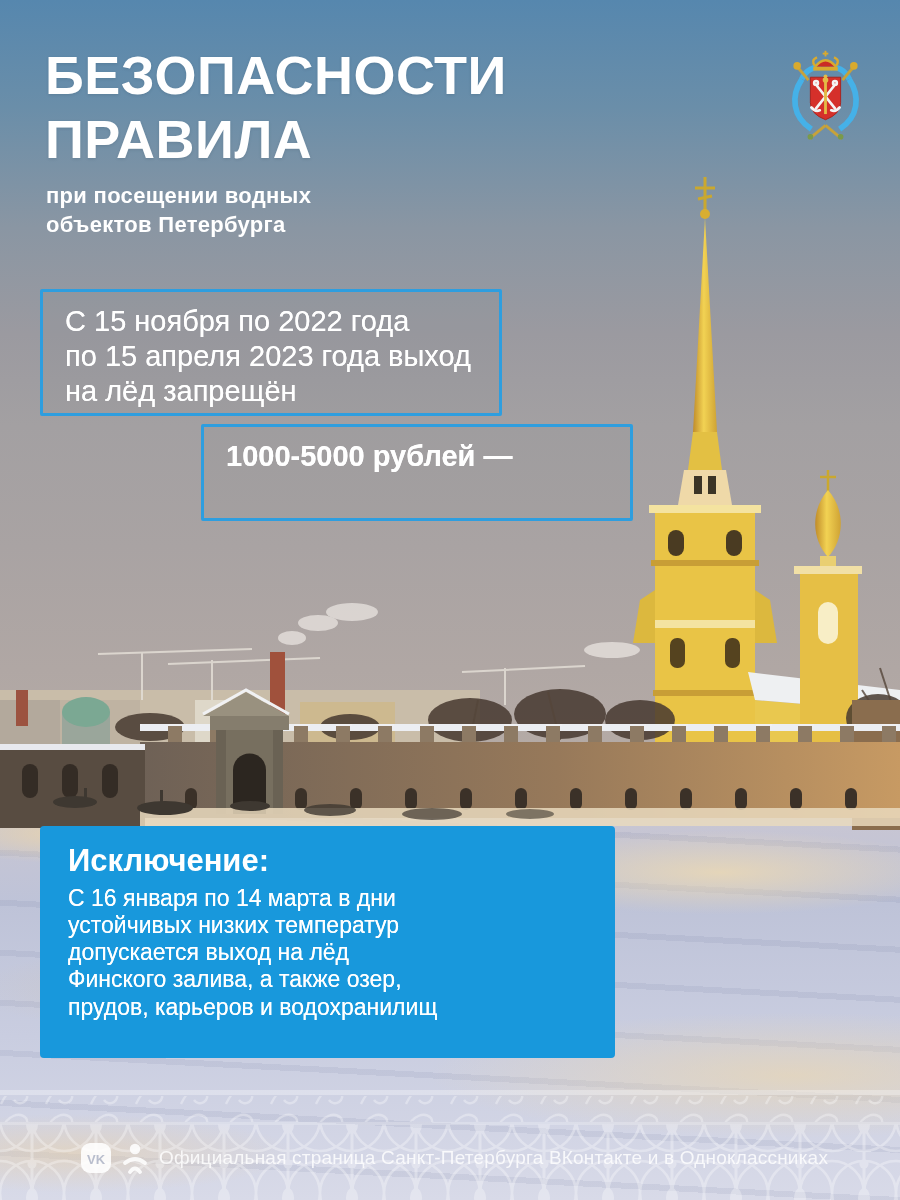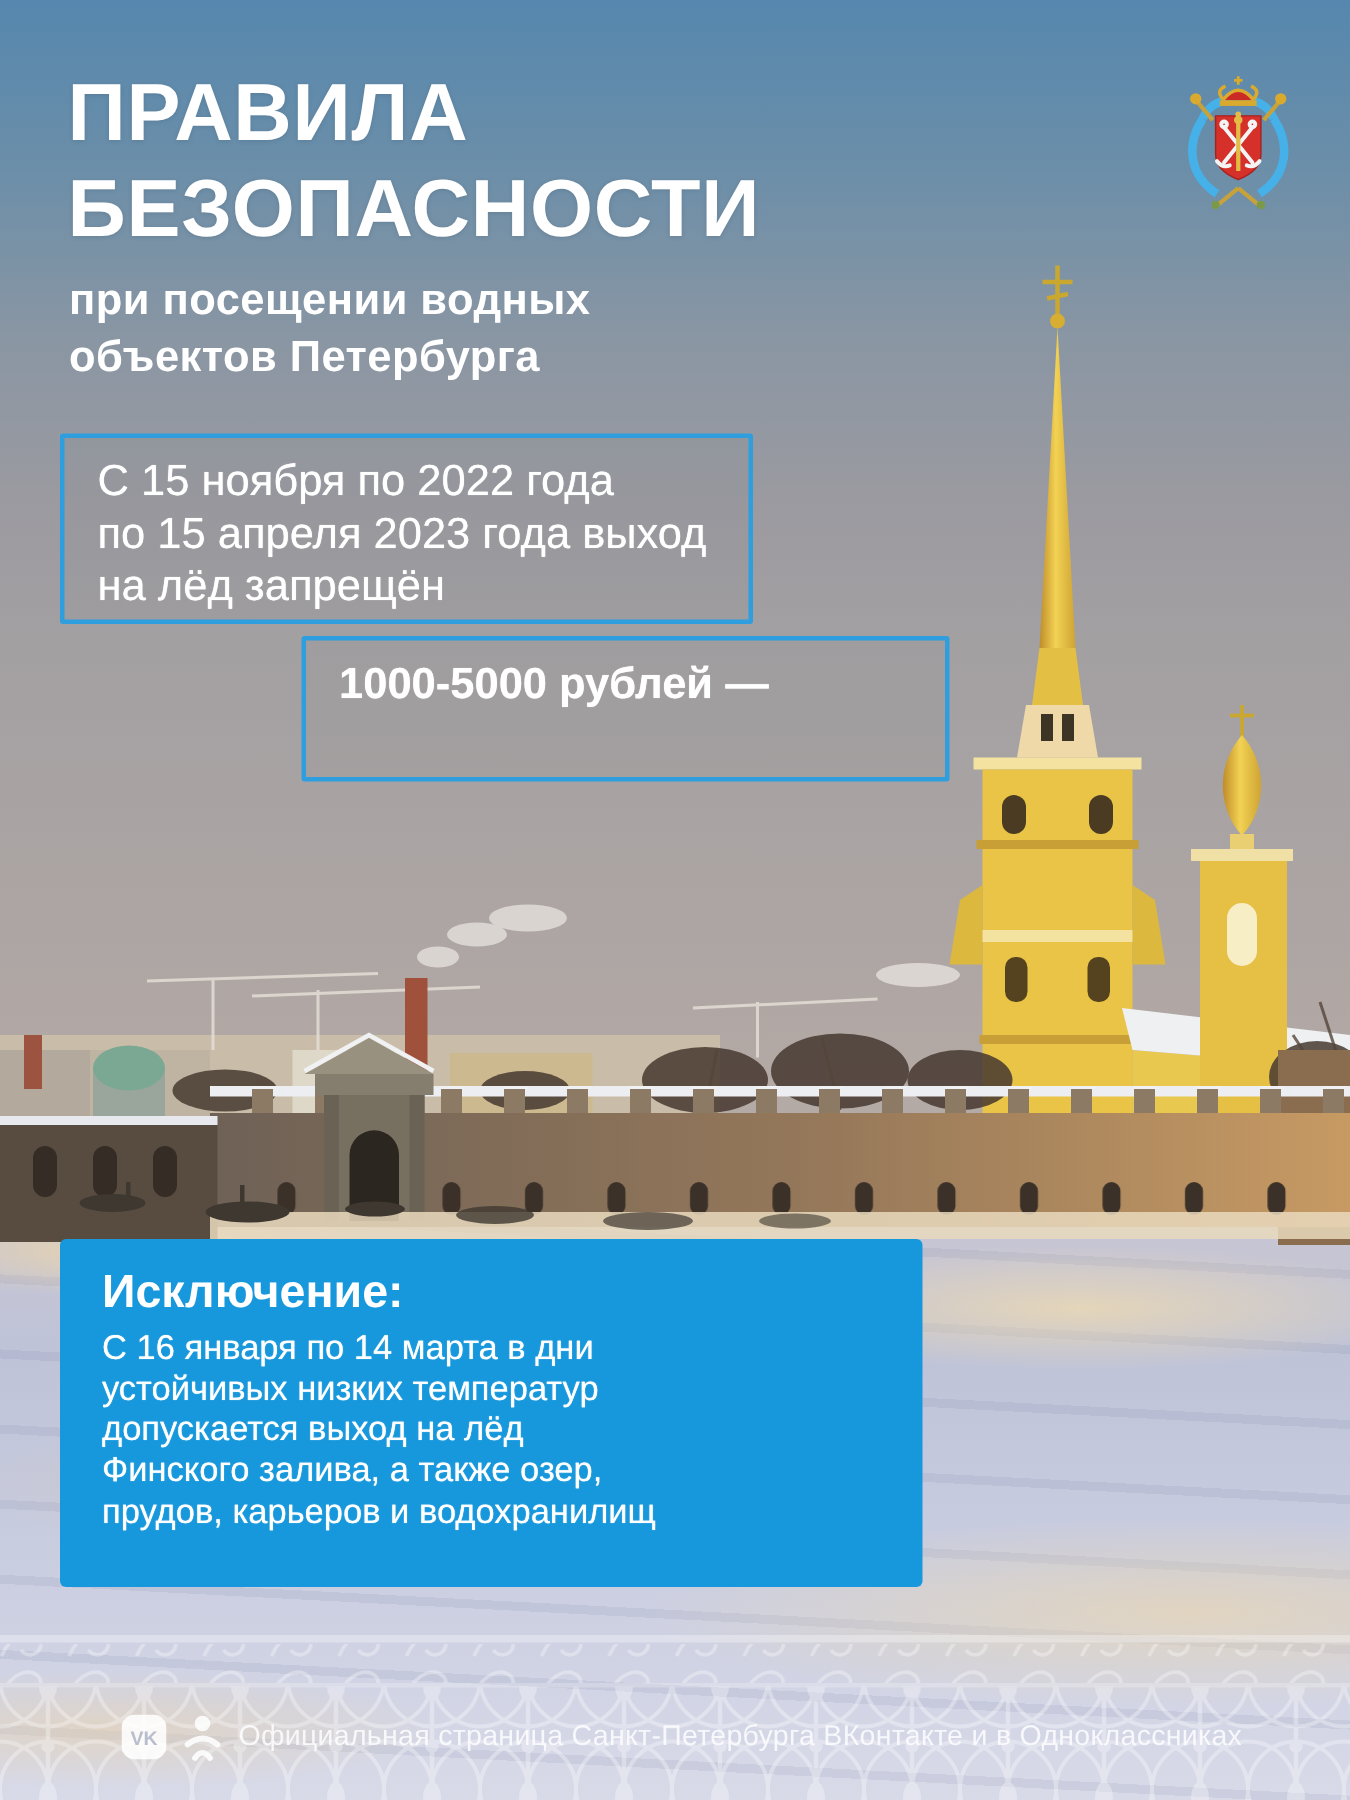--- a/index.html
+++ b/index.html
@@ -33,21 +33,21 @@
 
   
   .content { position:absolute; inset:0; z-index:4; }
   .title {
     position:absolute; left:45px; top:44px;
     font-size:54px; font-weight:800; line-height:1.18; letter-spacing:.5px;
     text-shadow:0 1px 3px rgba(40,60,80,.18);
   }
   .subtitle {
     position:absolute; left:46px; top:182px;
-    font-size:29px; font-weight:700; line-height:1.3; letter-spacing:.3px;
+    font-size:22px; font-weight:700; line-height:1.3; letter-spacing:.3px;
   }
   .preline { white-space:pre-line; }
   .outline-box {
     position:absolute; box-sizing:border-box;
     border:3px solid #2e9edf; border-radius:2px;
     padding:12px 22px; font-size:29px; line-height:1.2; font-weight:400;
     text-shadow:0 0 .6px rgba(255,255,255,.85);
     background:rgba(110,115,125,.06);
   }
   .box-ban  { left:40px;  top:289px; width:462px; height:127px; }
@@ -234,22 +234,22 @@
       <rect x="0" y="8" width="900" height="5" fill="#ffffff"></rect>
       <rect x="0" y="14" width="900" height="26" fill="url(#pScroll)"></rect>
       <rect x="0" y="42" width="900" height="76" fill="url(#pRings)"></rect>
       <rect x="0" y="42" width="900" height="76" fill="url(#pPosts)"></rect>
       <rect x="0" y="40" width="900" height="3" fill="#ffffff" opacity=".7"></rect>
     </g>
   </svg>
 
   <div class="content">
     <div class="title">
+      <div>БЕЗОПАСНОСТИ</div>
       <div>ПРАВИЛА</div>
-      <div>БЕЗОПАСНОСТИ</div>
     </div>
     <div class="subtitle preline">при посещении водных
 объектов Петербурга</div>
 
     <svg class="crest" viewBox="0 0 90 100">
       <line x1="28" y1="93" x2="45" y2="79" stroke="#c7a23a" stroke-width="3"></line>
       <line x1="62" y1="93" x2="45" y2="79" stroke="#c7a23a" stroke-width="3"></line>
       <circle cx="29" cy="91" r="3" fill="#7a9a4a"></circle>
         <circle cx="61" cy="91" r="3" fill="#7a9a4a"></circle>
       <g fill="none" stroke="#45b1e8" stroke-width="6">

